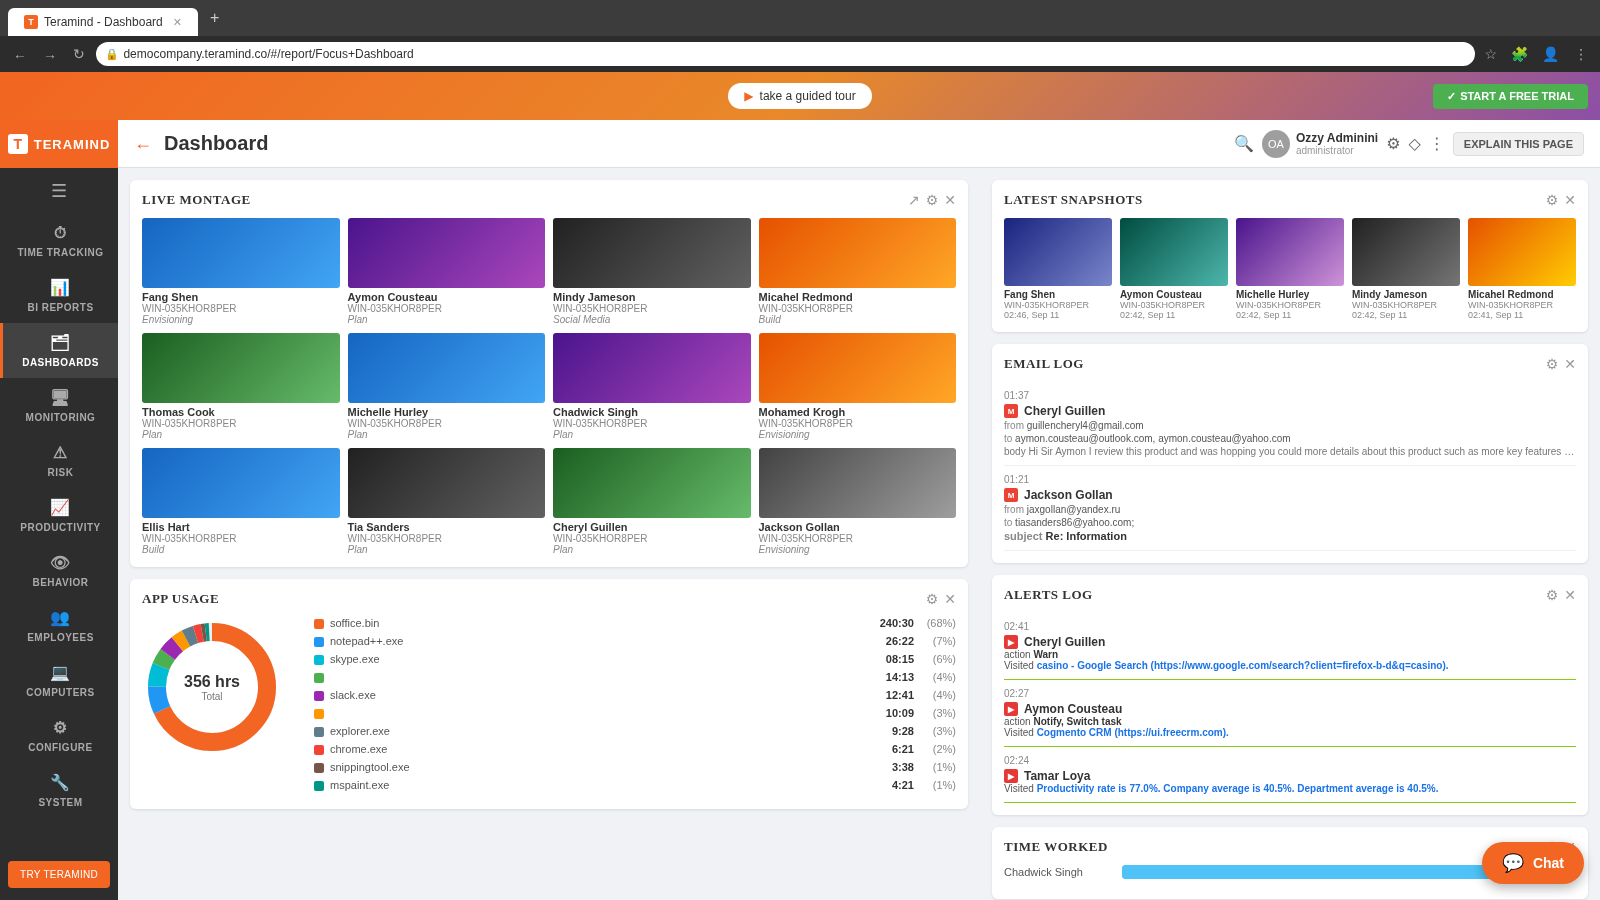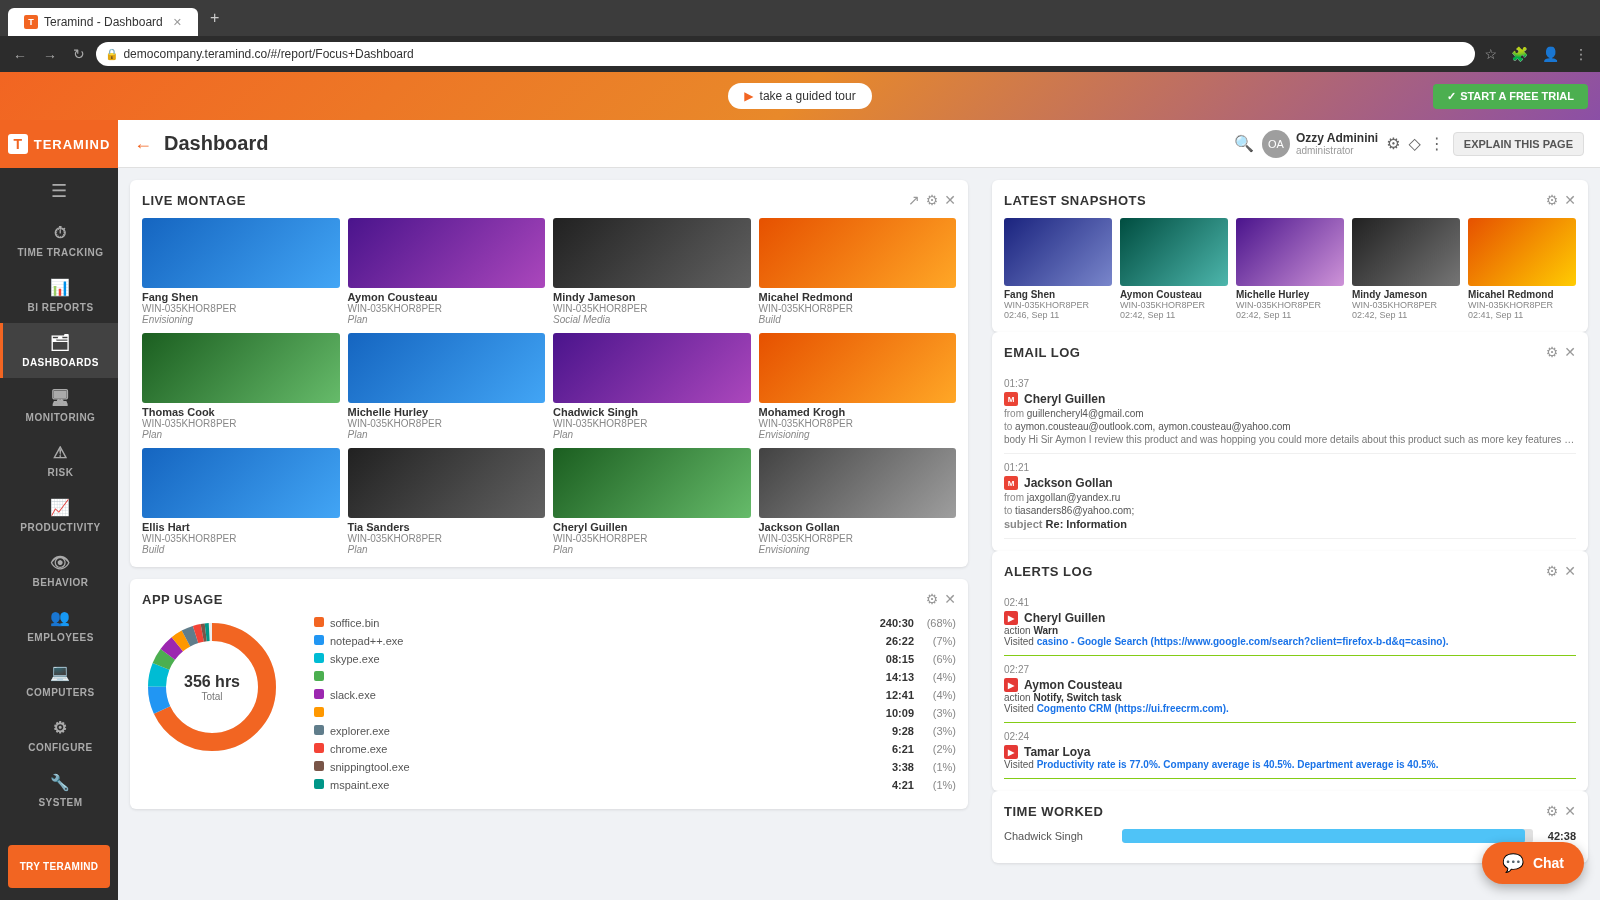--- a/index.html
+++ b/index.html
@@ -31,21 +31,21 @@
 
     
     .sidebar { width: 118px; background: #2d2d2d; display: flex; flex-direction: column; align-items: center; padding-top: 0; flex-shrink: 0; }
     .sidebar-logo { background: #f26522; width: 100%; height: 48px; display: flex; align-items: center; justify-content: center; gap: 6px; cursor: pointer; }
     .sidebar-logo-t { background: white; color: #f26522; font-weight: bold; font-size: 14px; width: 20px; height: 20px; display: flex; align-items: center; justify-content: center; border-radius: 3px; }
     .sidebar-logo-text { color: white; font-size: 13px; font-weight: bold; letter-spacing: 1px; }
     .sidebar-menu-btn { background: none; border: none; color: #aaa; font-size: 18px; cursor: pointer; padding: 12px 0; width: 100%; display: flex; justify-content: center; }
     .sidebar-item { width: 100%; padding: 10px 6px; display: flex; flex-direction: column; align-items: center; gap: 3px; cursor: pointer; color: #aaa; font-size: 10px; font-weight: 600; letter-spacing: 0.5px; text-align: center; border-left: 3px solid transparent; }
     .sidebar-item.active { color: white; background: rgba(255,255,255,0.1); border-left-color: #f26522; }
     .sidebar-item .s-icon { font-size: 16px; margin-bottom: 2px; }
-    .try-teramind-btn { margin: auto 8px 12px; background: #f26522; color: white; border: none; border-radius: 4px; padding: 16px 6px; font-size: 10px; font-weight: bold; cursor: pointer; width: calc(100% - 16px); text-align: center; letter-spacing: 0.3px; }
+    .try-teramind-btn { margin: auto 8px 12px; background: #f26522; color: white; border: none; border-radius: 4px; padding: 8px 6px; font-size: 10px; font-weight: normal; cursor: pointer; width: calc(100% - 16px); text-align: center; letter-spacing: 0.3px; }
 
     
     .main-content { flex: 1; display: flex; flex-direction: column; overflow: hidden; }
 
     
     .app-header { background: white; height: 48px; display: flex; align-items: center; padding: 0 16px; gap: 12px; border-bottom: 1px solid #e0e0e0; flex-shrink: 0; }
     .header-back { background: none; border: none; color: #f26522; font-size: 18px; cursor: pointer; }
     .header-title { font-size: 20px; font-weight: 600; color: #333; flex: 1; }
     .header-icons { display: flex; gap: 8px; align-items: center; }
     .header-icon-btn { background: none; border: none; color: #666; font-size: 16px; cursor: pointer; }
@@ -56,47 +56,47 @@
     .header-user-role { font-size: 10px; color: #999; }
     .explain-btn { background: #f0f0f0; border: 1px solid #ddd; border-radius: 4px; padding: 5px 10px; font-size: 11px; color: #555; cursor: pointer; font-weight: 600; }
 
     
     .content-area { flex: 1; display: flex; overflow: hidden; }
 
     
     .left-panel { flex: 1; display: flex; flex-direction: column; overflow-y: auto; padding: 12px; gap: 12px; min-width: 0; }
 
     
-    .right-panel { width: 620px; display: flex; flex-direction: column; overflow-y: auto; padding: 12px; flex-shrink: 0; }
+    .right-panel { width: 620px; display: flex; flex-direction: column; overflow-y: auto; padding: 12px; gap: 12px; flex-shrink: 0; }
 
     
     .panel { background: white; border-radius: 6px; padding: 12px; box-shadow: 0 1px 3px rgba(0,0,0,0.1); }
     .panel-header { display: flex; align-items: center; margin-bottom: 10px; }
-    .panel-title { font-size: 13px; font-weight: 700; color: #333; text-transform: uppercase; letter-spacing: 0.5px; flex: 1; }
+    .panel-title { font-size: 13px; font-weight: 700; color: #333; text-transform: uppercase; letter-spacing: 0.5px; flex: 1; font-family: Liberation Serif, serif; }
     .panel-icons { display: flex; gap: 6px; align-items: center; }
     .panel-icon-btn { background: none; border: none; color: #999; cursor: pointer; font-size: 14px; }
 
     
     .montage-grid { display: grid; grid-template-columns: repeat(4, 1fr); gap: 8px; }
     .montage-item { cursor: pointer; }
     .montage-thumb { width: 100%; height: 70px; background: #ddd; border-radius: 3px; overflow: hidden; display: flex; align-items: center; justify-content: center; }
     .montage-info { margin-top: 3px; }
     .montage-name { font-size: 11px; font-weight: 600; color: #333; }
     .montage-id { font-size: 10px; color: #888; }
     .montage-category { font-size: 10px; color: #888; font-style: italic; }
 
     
     .app-usage-content { display: flex; align-items: flex-start; gap: 16px; }
     .donut-chart { position: relative; width: 140px; height: 140px; flex-shrink: 0; }
     .donut-svg { width: 140px; height: 140px; }
     .donut-center { position: absolute; top: 50%; left: 50%; transform: translate(-50%, -50%); text-align: center; }
     .donut-hours { font-size: 16px; font-weight: 700; color: #333; }
     .donut-label { font-size: 10px; color: #777; }
     .app-list { flex: 1; }
-    .app-row { display: flex; align-items: flex-start; gap: 6px; margin-bottom: 6px; padding-left: 16px; }
+    .app-row { display: flex; align-items: flex-end; gap: 6px; margin-bottom: 6px; padding-left: 16px; }
     .app-color { width: 10px; height: 10px; border-radius: 2px; flex-shrink: 0; }
     .app-name { flex: 1; font-size: 11px; color: #555; }
     .app-time { font-size: 11px; color: #333; font-weight: 600; margin-left: auto; }
     .app-pct { font-size: 11px; color: #888; min-width: 36px; text-align: right; }
 
     
     .snapshots-grid { display: flex; gap: 8px; overflow-x: auto; }
     .snapshot-item { flex-shrink: 0; cursor: pointer; width: 108px; }
     .snapshot-thumb { width: 108px; height: 68px; background: #ddd; border-radius: 3px; }
     .snapshot-name { font-size: 10px; font-weight: 600; color: #333; margin-top: 3px; }

